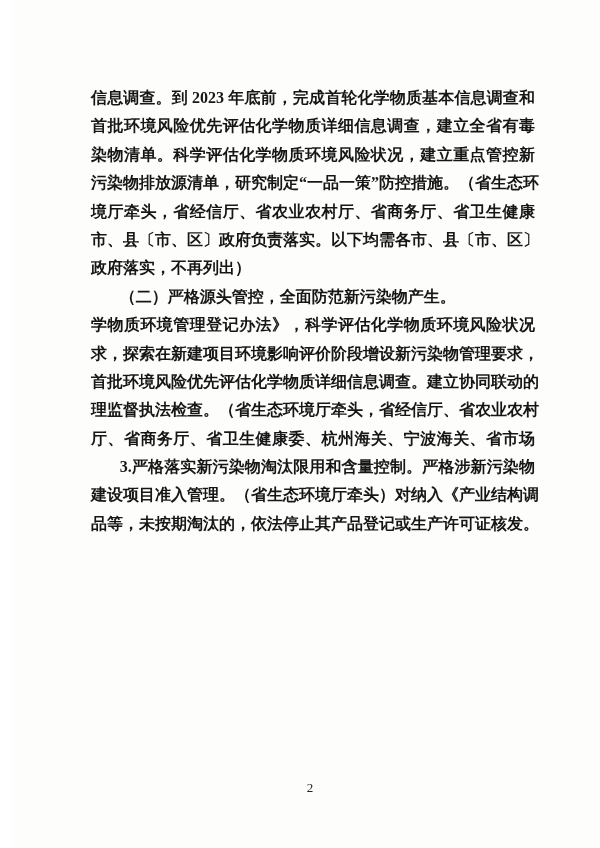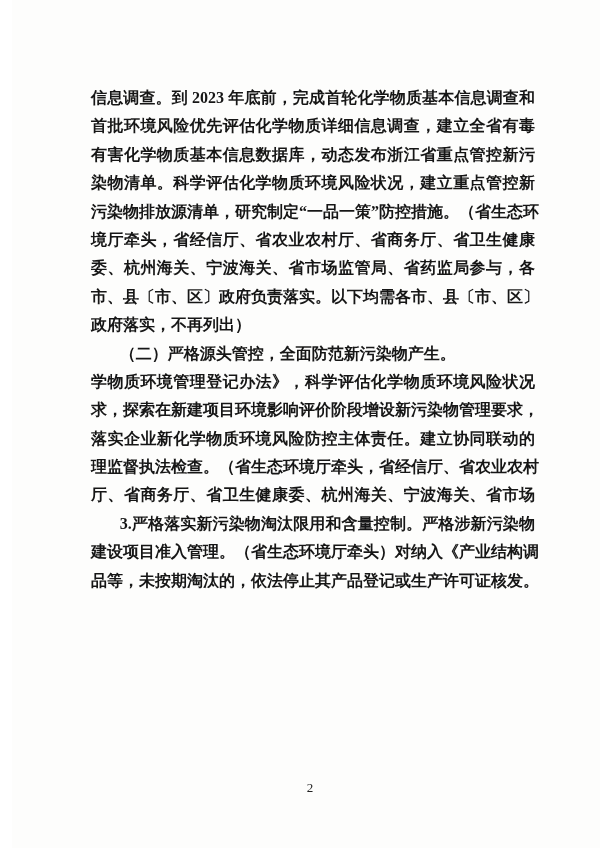--- a/index.html
+++ b/index.html
@@ -52,31 +52,29 @@
     font-family: "Liberation Serif", "DejaVu Serif", serif;
   }
 </style>
 </head>
 <body>
 
 <div class="page">
   <main class="doc-body">
       <div class="line">信息调查。到 2023 年底前，完成首轮化学物质基本信息调查和</div>
       <div class="line">首批环境风险优先评估化学物质详细信息调查，建立全省有毒</div>
-      <div class="line">有害化学物质基本信息数据库，动态发布浙江省重点管控新污</div>
       <div class="line">染物清单。科学评估化学物质环境风险状况，建立重点管控新</div>
       <div class="line">污染物排放源清单，研究制定“一品一策”防控措施。（省生态环</div>
       <div class="line">境厅牵头，省经信厅、省农业农村厅、省商务厅、省卫生健康</div>
-      <div class="line">委、杭州海关、宁波海关、省市场监管局、省药监局参与，各</div>
       <div class="line">市、县〔市、区〕政府负责落实。以下均需各市、县〔市、区〕</div>
       <div class="line last">政府落实，不再列出）</div>
       <div class="line last indent">（二）严格源头管控，全面防范新污染物产生。</div>
       <div class="line">学物质环境管理登记办法》，科学评估化学物质环境风险状况</div>
       <div class="line">求，探索在新建项目环境影响评价阶段增设新污染物管理要求，</div>
-      <div class="line">落实企业新化学物质环境风险防控主体责任。建立协同联动的</div>
+      <div class="line">首批环境风险优先评估化学物质详细信息调查。建立协同联动的</div>
       <div class="line">理监督执法检查。（省生态环境厅牵头，省经信厅、省农业农村</div>
       <div class="line">厅、省商务厅、省卫生健康委、杭州海关、宁波海关、省市场</div>
       <div class="line indent">3.严格落实新污染物淘汰限用和含量控制。严格涉新污染物</div>
       <div class="line">建设项目准入管理。（省生态环境厅牵头）对纳入《产业结构调</div>
       <div class="line last">品等，未按期淘汰的，依法停止其产品登记或生产许可证核发。</div>
     </main>
   <div class="page-number">2</div>
 </div>
 
 </body></html>

